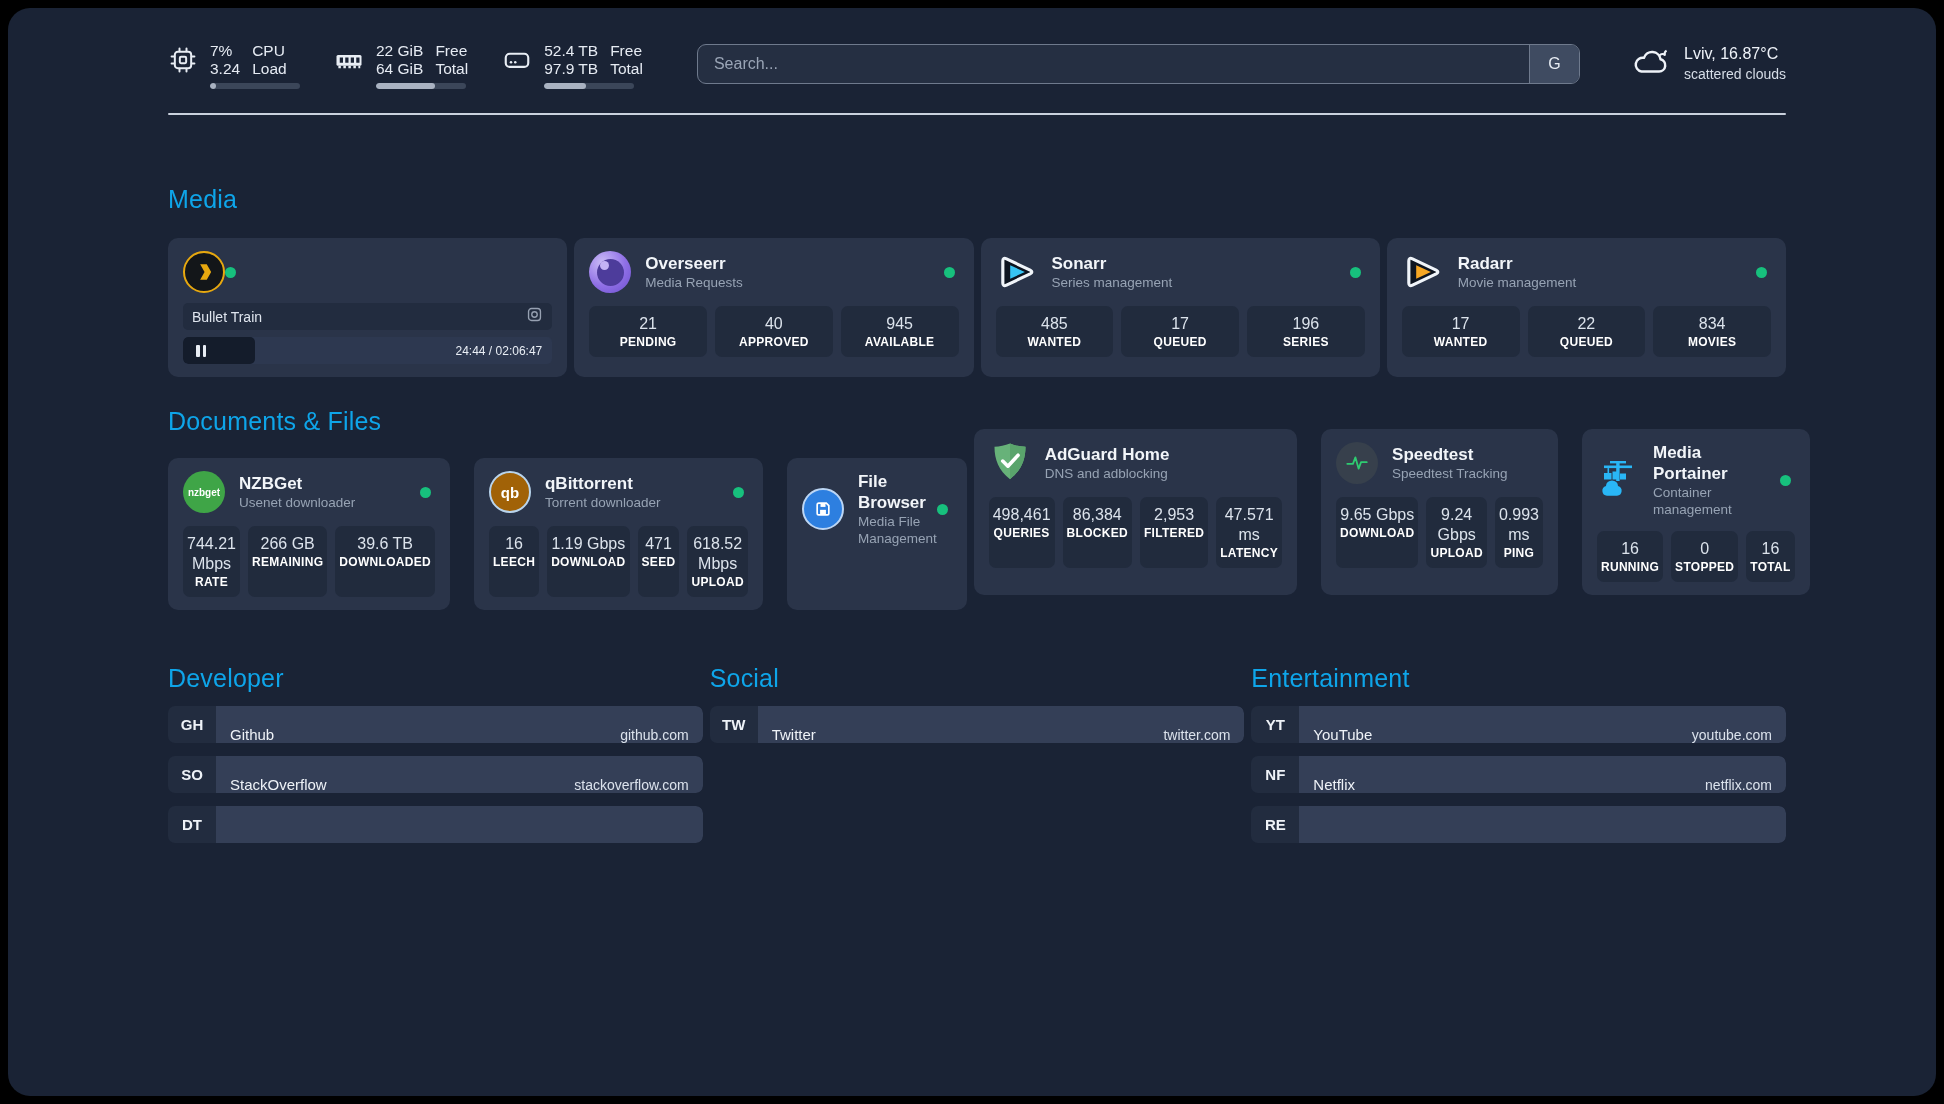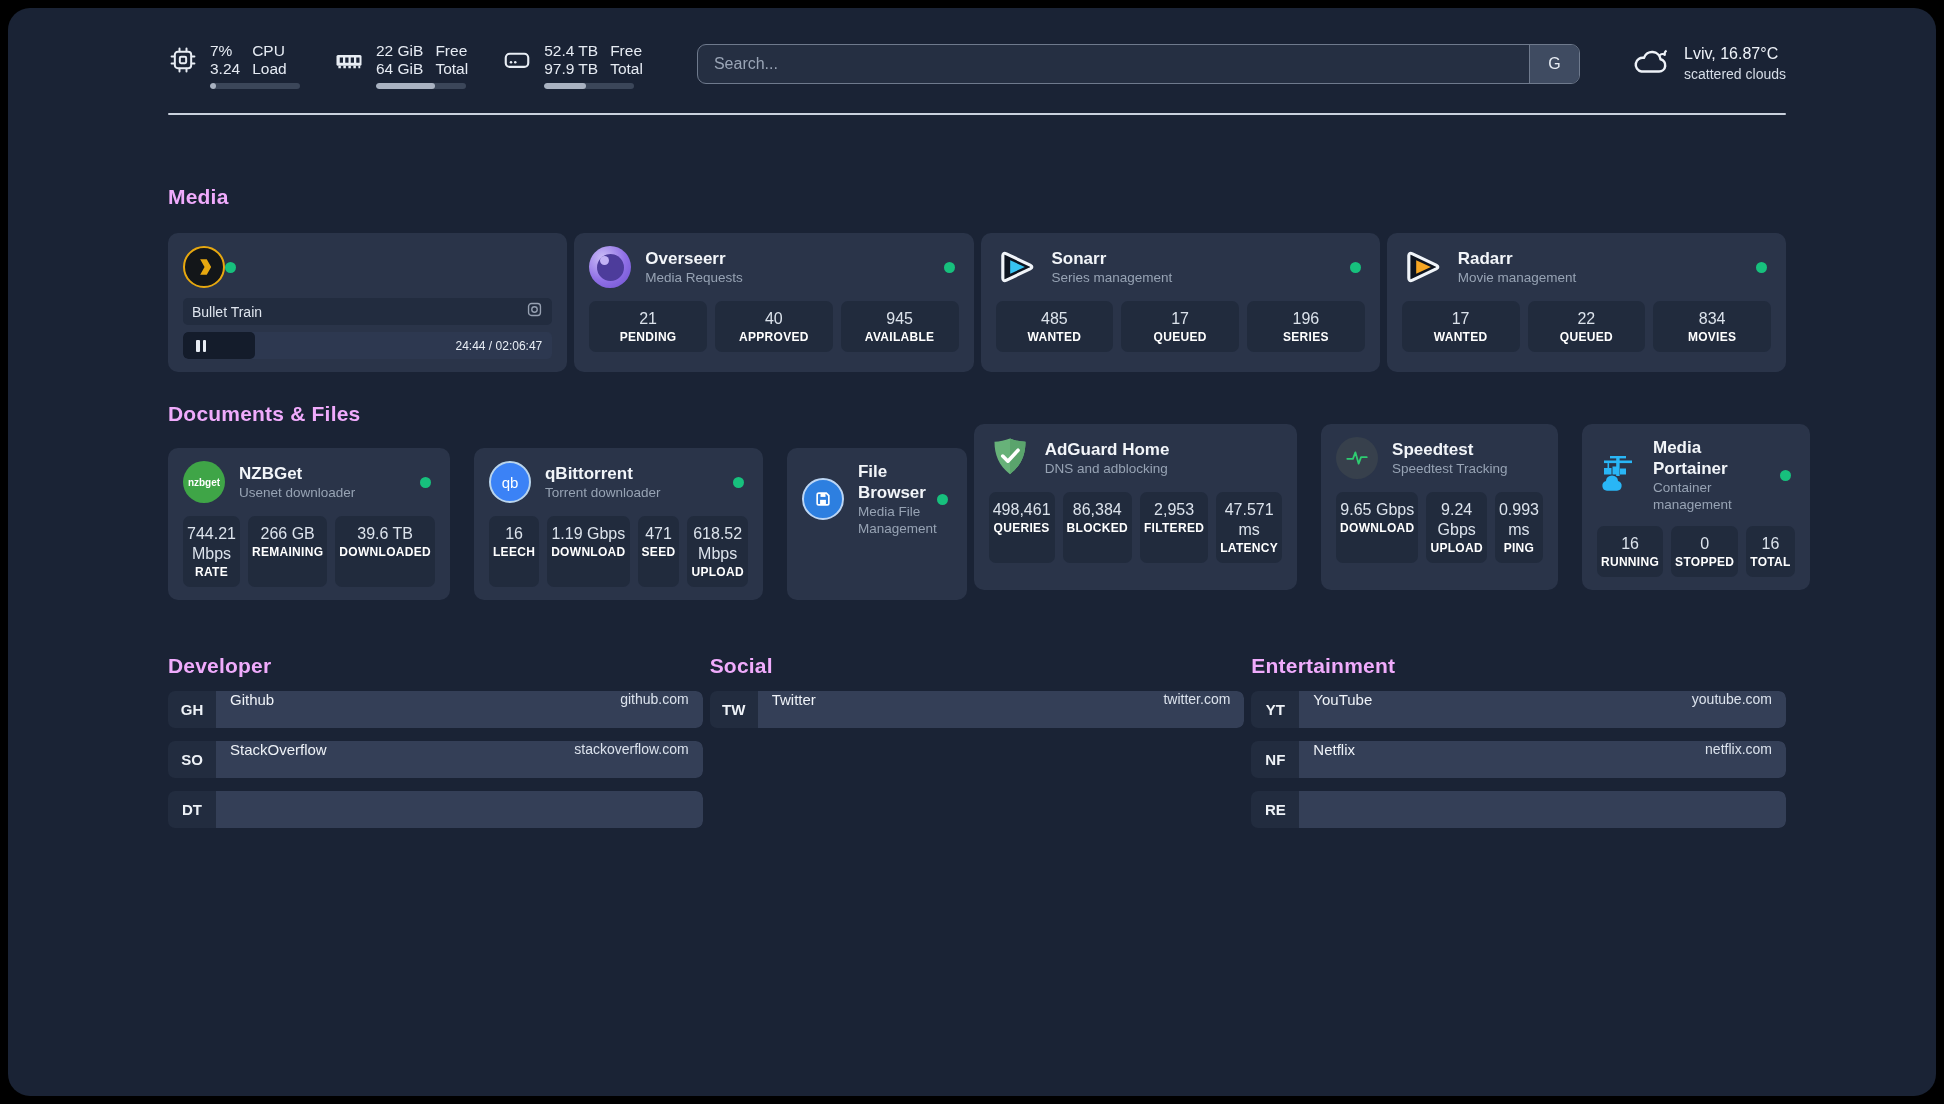--- a/index.html
+++ b/index.html
@@ -22,21 +22,21 @@
     font-size:16px; padding:0 16px; font-family:"Liberation Sans", sans-serif; }
   .search-input::placeholder { color:#9aa5b6; }
   .search-engine { width:50px; background:#3f4b61; border-left:1px solid #6f7a8d; color:#e8edf4;
     display:flex; align-items:center; justify-content:center; font-size:16px; cursor:pointer; }
   .weather { display:flex; align-items:center; gap:12px; margin-top:2px; }
   .weather-text { font-size:16px; line-height:20px; color:#eef2f8; }
   .weather-text .cond { font-size:14px; color:#d6dde7; }
   .hr { margin-top:24px; height:2px; background:#c9d1dd; border-radius:1px; }
 
   
-  .sec-title { font-size:21px; font-weight:700; color:#f0abfc; letter-spacing:.2px; }
+  .sec-title { font-size:25px; font-weight:400; color:#0ea5e9; letter-spacing:.2px; }
   .media-sec { margin-top:70px; }
   .grid4 { display:grid; grid-template-columns:repeat(4,1fr); gap:7px; margin-top:24px; }
   .cols2 { display:grid; grid-template-columns:1fr 1fr; gap:7px; margin-top:30px; }
   .colstack { display:flex; flex-direction:column; }
   .colstack .cards { display:flex; flex-direction:row; gap:24px; margin-top:22px; }
   .grid3 { display:grid; grid-template-columns:repeat(3,1fr); gap:7px; margin-top:54px; }
 
   
   .card { background:#2a3449; border-radius:10px; padding:13px 15px; cursor:pointer; }
   .app-head { display:flex; align-items:center; }
@@ -64,31 +64,31 @@
 
   
   .circle-icon { width:42px; height:42px; border-radius:50%; display:flex; align-items:center;
     justify-content:center; }
   .plex-c { background:#131619; border:2.5px solid #e7a80f; }
   .ovs-c { background:radial-gradient(circle at 32% 28%, #cabcf6, #8f6fe6 55%, #6d50cf); }
   .ovs-inner { width:27px; height:27px; border-radius:50%; background:#4d3c9b; position:relative; }
   .ovs-inner::before { content:""; position:absolute; left:3px; top:2px; width:9px; height:9px;
     border-radius:50%; background:#c3b2f5; }
   .nzb-c { background:#3fa547; font-size:10px; font-weight:700; color:#fff; }
-  .qb-c { background:#3b82f6; border:2px solid #b9d4ec; font-size:15px; font-weight:400; color:#fff; }
+  .qb-c { background:#a16207; border:2px solid #b9d4ec; font-size:15px; font-weight:700; color:#fff; }
   .spd-c { background:#37404c; }
   .fb-c { background:#2d7fe0; border:2px solid #bcd6f5; }
 
   
   .bm { display:flex; align-items:stretch; height:37px; margin-top:13px; border-radius:7px;
     overflow:hidden; cursor:pointer; }
   .bm-abbr { width:48px; background:#222c3f; display:flex; align-items:center; justify-content:center;
     font-size:15px; font-weight:600; color:#eef2f7; }
   .bm-body { flex:1; background:#343f57; border-radius:0 7px 7px 0; display:flex;
-    align-items:flex-start; padding:0 14px; }
+    align-items:flex-end; padding:0 14px; }
   .bm-name { flex:1; font-size:15px; color:#eef2f7; }
   .bm-url { font-size:14px; color:#dbe2ec; }
   .links-col .sec-title { margin-bottom:9px; }
 </style>
 </head>
 <body>
 
 <div class="page">
 
   <div class="header">

